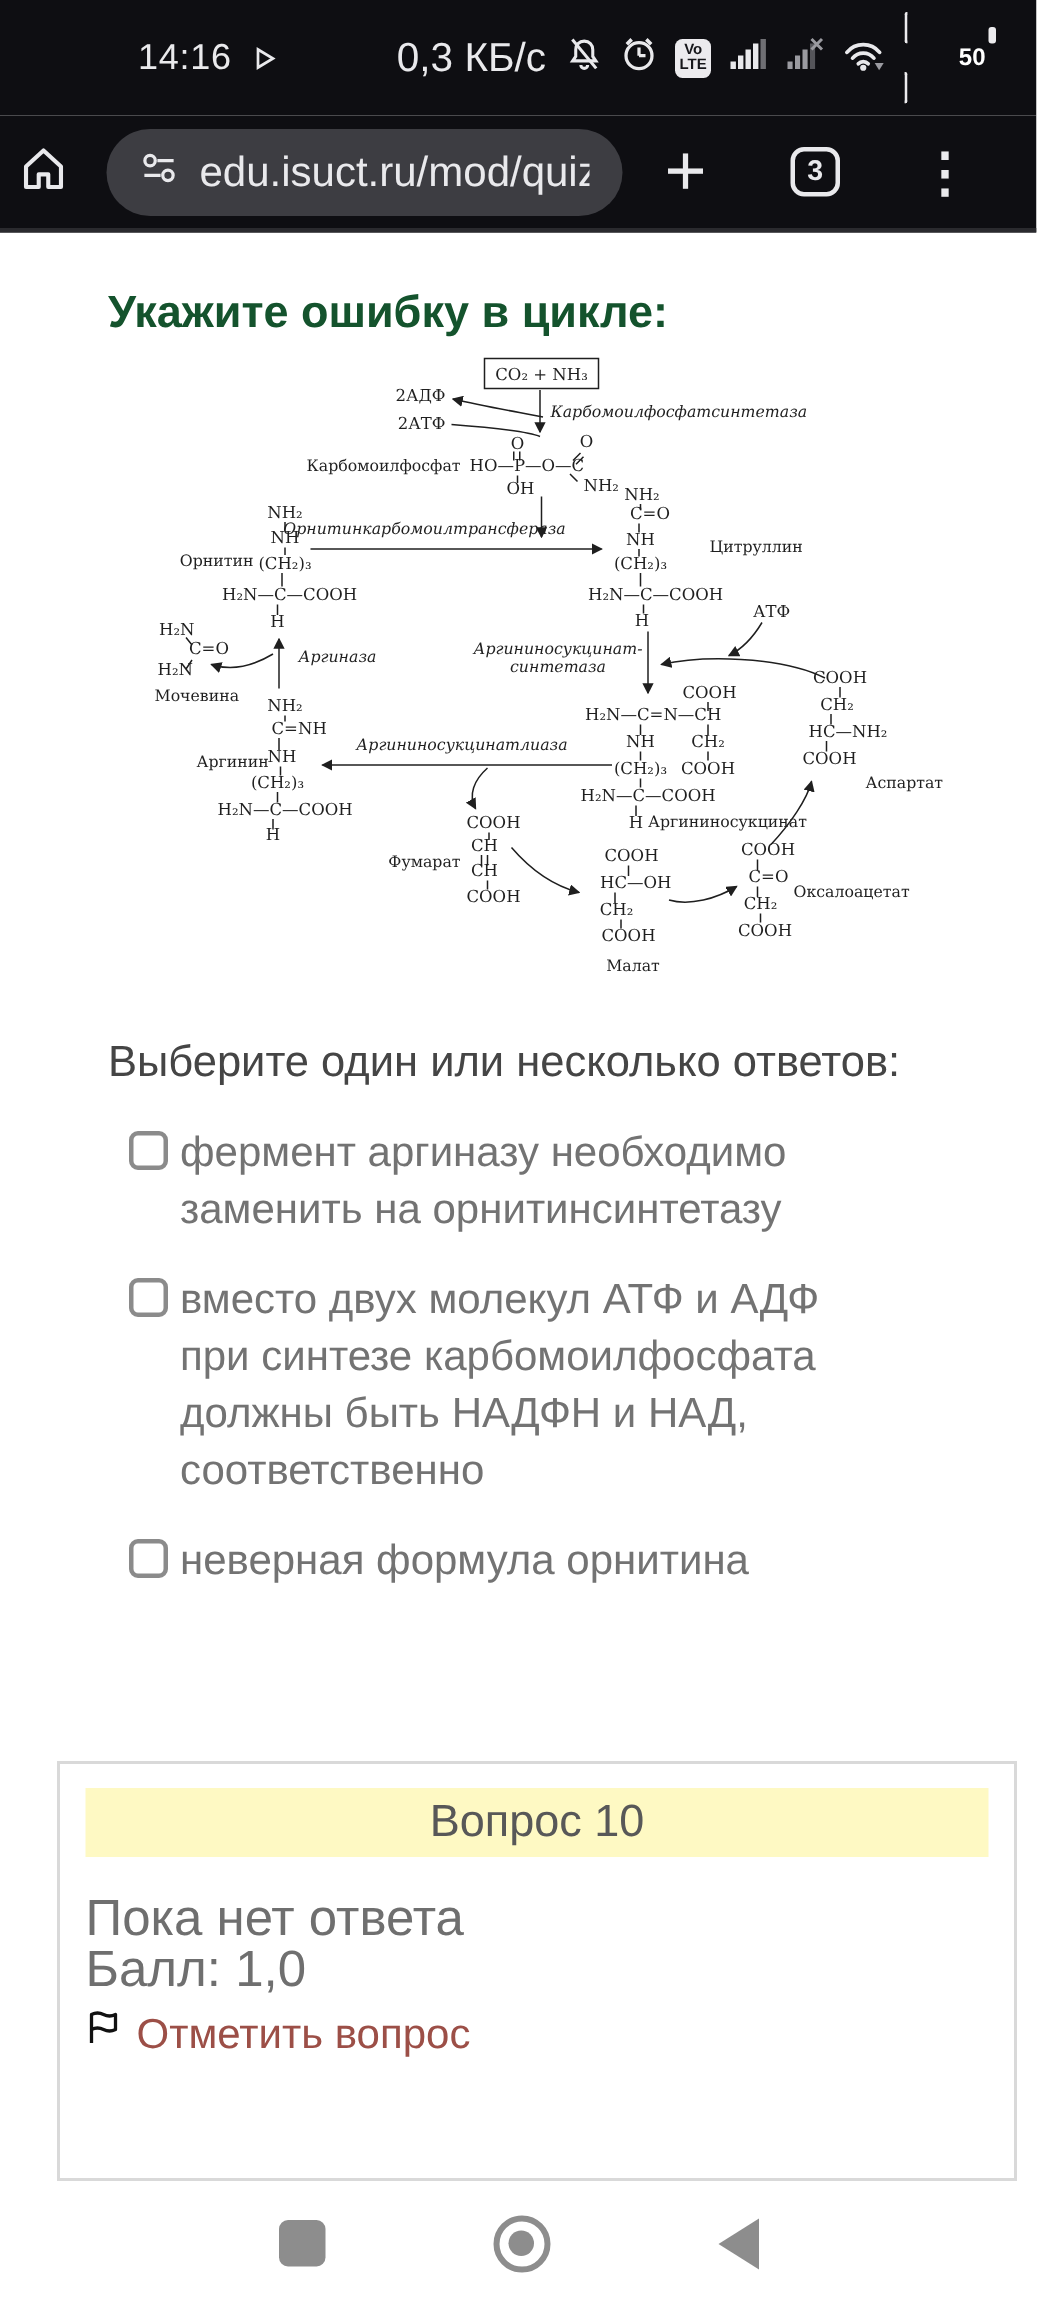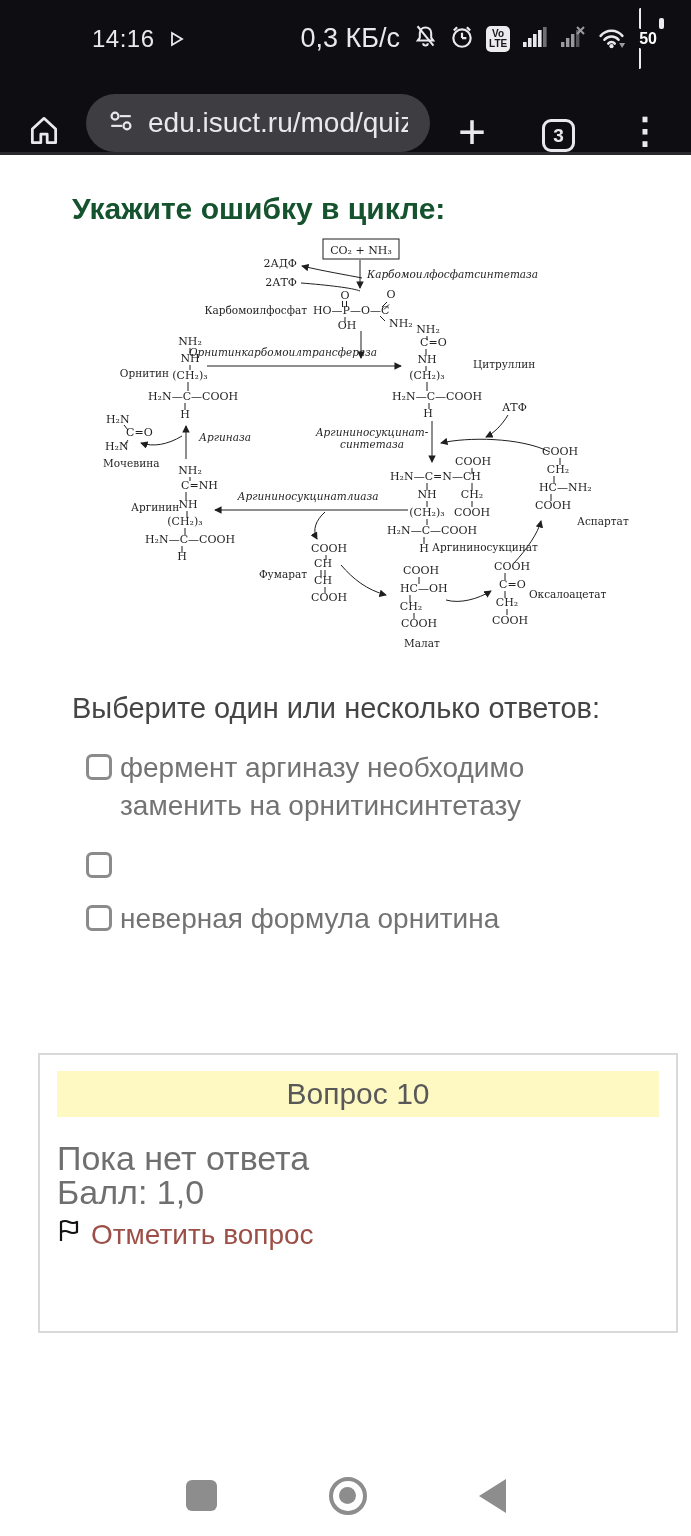--- a/index.html
+++ b/index.html
@@ -13,27 +13,27 @@
   .sb-cast { margin-left:14px; display:flex; align-items:center; }
   .sb-right { margin-left:auto; display:flex; align-items:center; gap:11px; }
   .sb-speed { font-size:27px; margin-right:2px; }
   .volte { background:#ecebee; color:#17171b; border-radius:5px; padding:3px 3px;
            font-size:10px; font-weight:700; line-height:10px; text-align:center; }
   .bat-wrap { position:relative; margin-left:2px; }
   .bat { width:47px; height:26px; border:2px solid #ecebee; border-radius:8px;
          background:#15151a; overflow:hidden; position:relative; }
   .bat-fill { position:absolute; left:0; top:0; bottom:0; width:62%; background:#e9a13b; }
   .bat-text { position:relative; color:#fff; font-size:16px; font-weight:700;
-              text-align:center; line-height:22px; }
+              text-align:center; line-height:22px;margin-left:36px; }
   .bat-nub { position:absolute; right:-7px; top:8px; width:5px; height:11px;
              background:#ecebee; border-radius:2px; }
 
   
-  .url-bar { height:78px; background:#0e0e12; display:flex; align-items:flex-end;
-             padding:0 26px; border-bottom:3px solid #2a2a2e; }
+  .url-bar { height:78px; background:#0e0e12; display:flex; align-items:center;
+             padding:0 11px; border-bottom:3px solid #2a2a2e; }
   .url-pill { display:flex; align-items:center; gap:14px; background:#3d3d42;
               border-radius:29px; height:58px; padding:0 22px; margin-left:24px;
               width:344px; }
   .url-text { color:#e9e9ec; font-size:28px; white-space:nowrap; overflow:hidden; }
   .plus-btn { color:#e9e9ec; font-size:48px; font-weight:300; margin-left:28px;
               line-height:40px; }
   .tab-btn { width:33px; height:33px; border:3px solid #e9e9ec; border-radius:9px;
              color:#e9e9ec; font-size:19px; font-weight:700; display:flex;
              align-items:center; justify-content:center; margin-left:56px; }
   .menu-btn { color:#e9e9ec; font-size:36px; margin-left:52px; font-weight:700; }
@@ -268,20 +268,21 @@
 
 <div class="choose">Выберите один или несколько ответов:</div>
 
 <div class="options">
   <div class="option">
     <span class="cbox"></span>
     <span class="opt-label">фермент аргиназу необходимо заменить на орнитинсинтетазу</span>
   </div>
   <div class="option">
     <span class="cbox"></span>
+    <span class="opt-label">вместо двух молекул АТФ и АДФ при синтезе карбомоилфосфата должны быть НАДФН и НАД, соответственно</span>
   </div>
   <div class="option">
     <span class="cbox"></span>
     <span class="opt-label">неверная формула орнитина</span>
   </div>
 </div>
 
 <div class="qcard">
   <div class="qcard-header">Вопрос 10</div>
   <div class="qcard-status">

